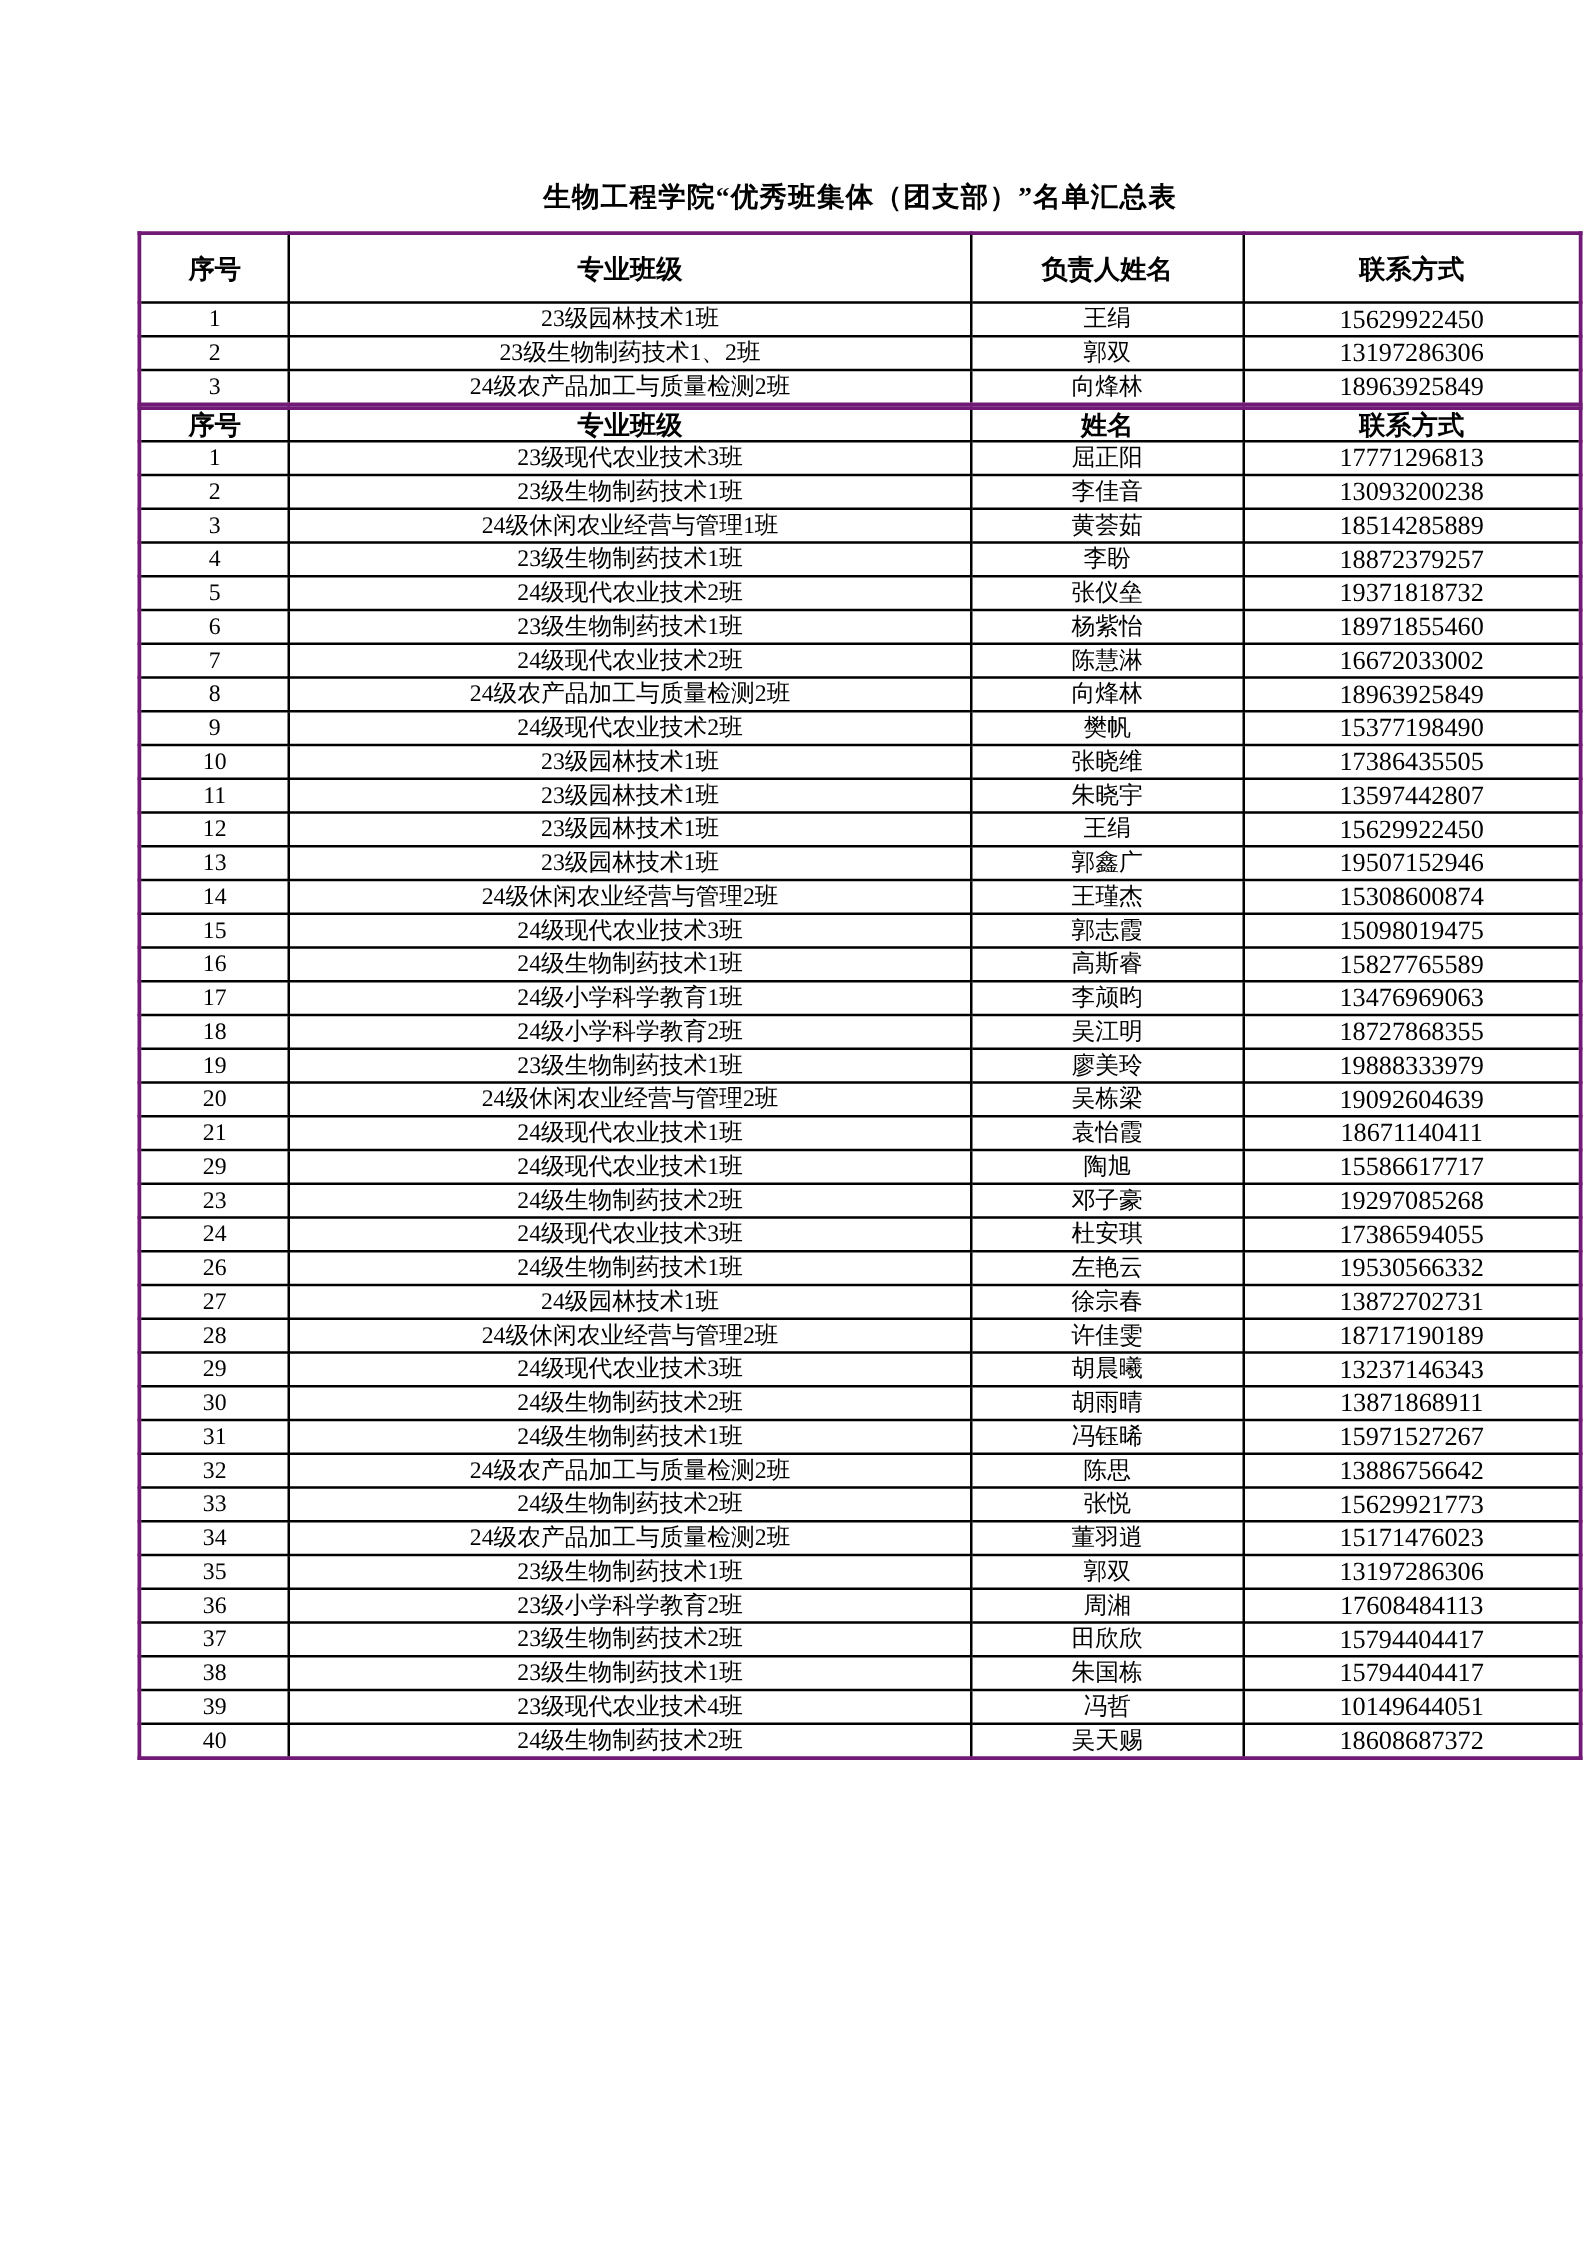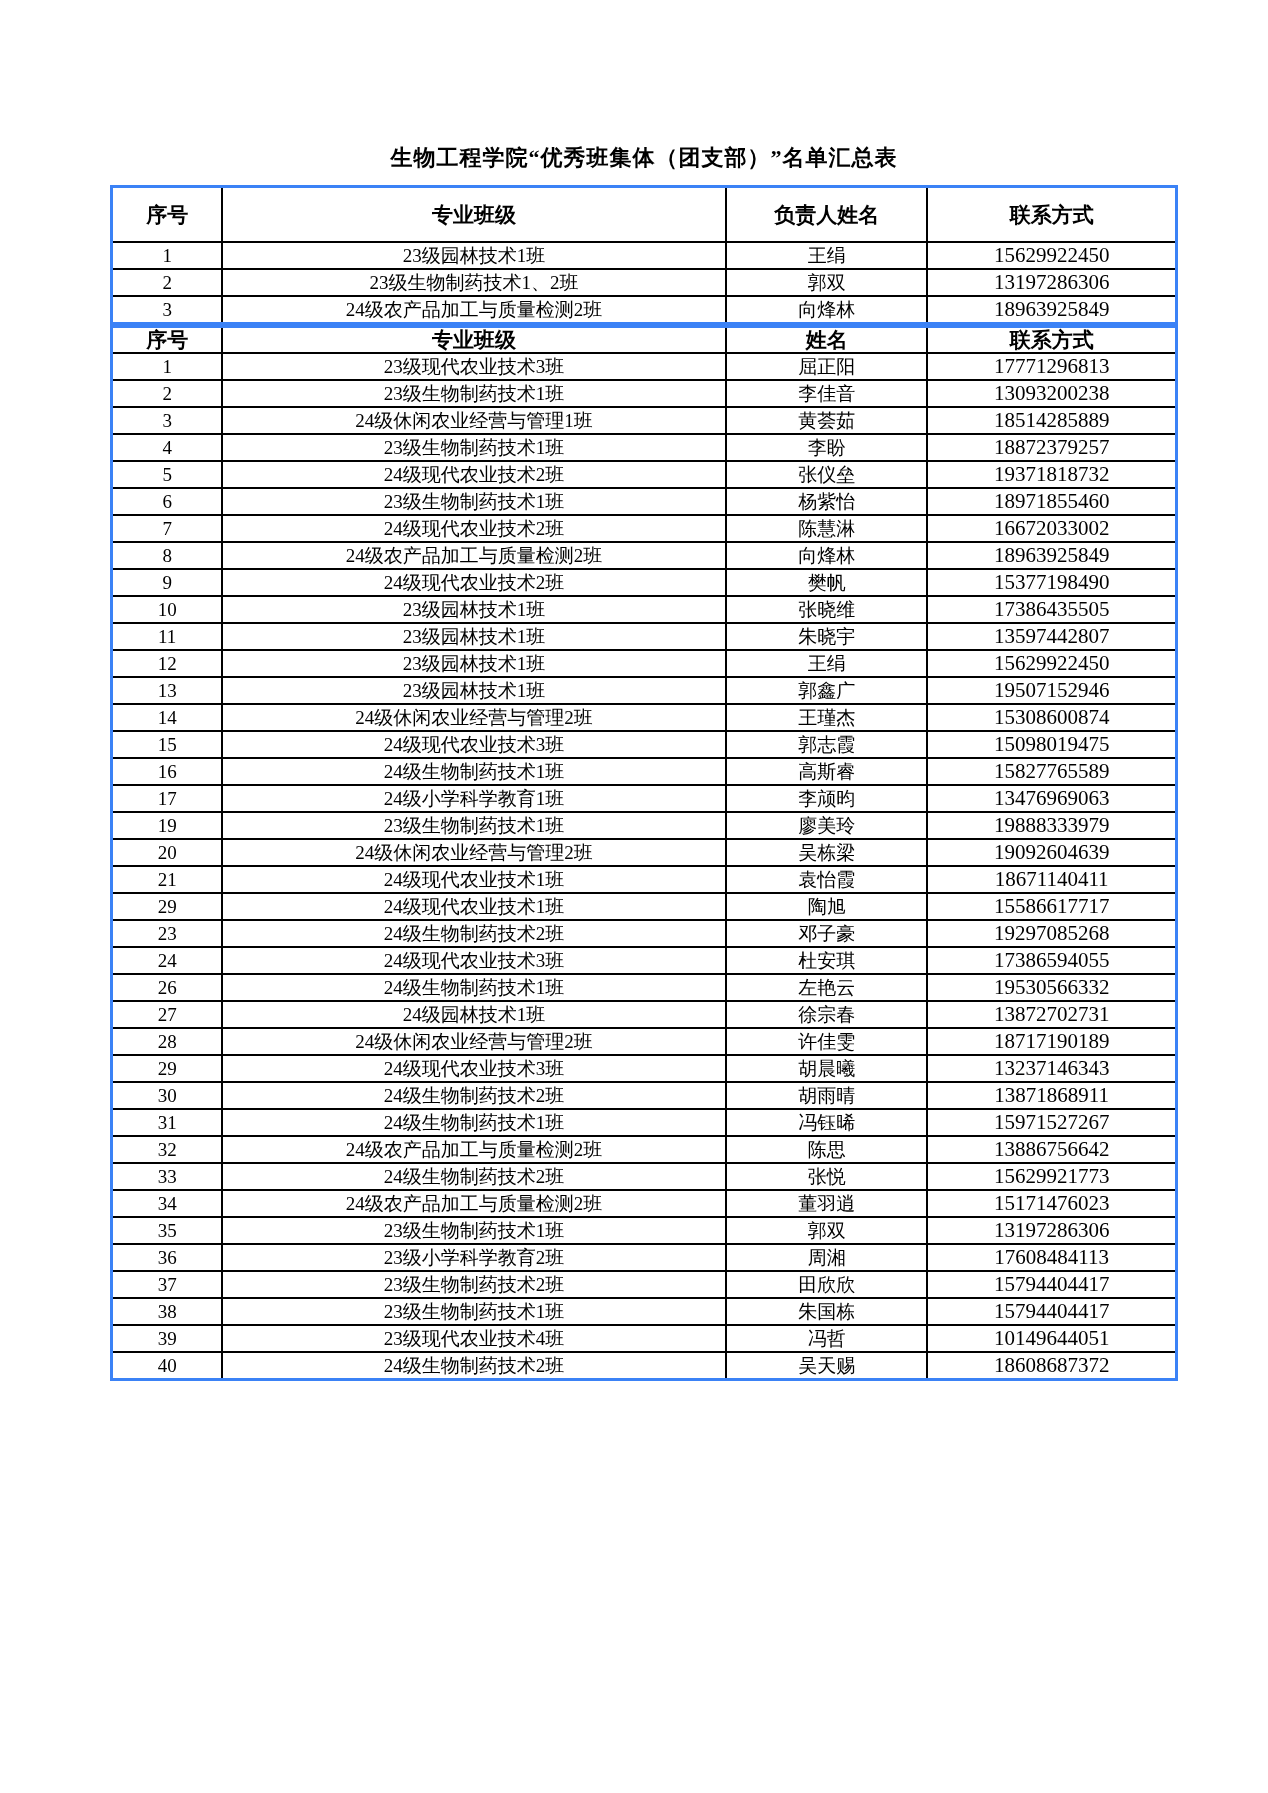--- a/index.html
+++ b/index.html
@@ -19,37 +19,37 @@
     left: 0; top: 0;
     width: 1268px;
     height: 1793px;
     background: #ffffff;
     overflow: hidden;
   }
   .content {
     position: absolute;
     left: 110px;
     top: 143px;
-    width: 1068px;
+    width: 1156px;
   }
   .tbl-title {
     text-align: center;
     font-weight: bold;
     font-size: 22px;
     line-height: 30px;
     letter-spacing: 1px;
     white-space: nowrap;
   }
   .title-1 { margin-bottom: 12px; }
   .title-2 { margin-top: 7px; margin-bottom: 8px; }
   table {
     border-collapse: collapse;
     table-layout: fixed;
     width: 100%;
-    border: 3px solid #3b82f6;
+    border: 3px solid #701a75;
   }
   col.c1 { width: 10.4%; }
   col.c2 { width: 47.3%; }
   col.c3 { width: 18.9%; }
   col.c4 { width: 23.4%; }
   th, td {
     border: 2px solid #000;
     text-align: center;
     vertical-align: middle;
     padding: 0 2px;
@@ -228,20 +228,26 @@
             <td>高斯睿</td>
             <td>15827765589</td>
           </tr>
           <tr>
             <td>17</td>
             <td>24级小学科学教育1班</td>
             <td>李颃昀</td>
             <td>13476969063</td>
           </tr>
           <tr>
+            <td>18</td>
+            <td>24级小学科学教育2班</td>
+            <td>吴江明</td>
+            <td>18727868355</td>
+          </tr>
+          <tr>
             <td>19</td>
             <td>23级生物制药技术1班</td>
             <td>廖美玲</td>
             <td>19888333979</td>
           </tr>
           <tr>
             <td>20</td>
             <td>24级休闲农业经营与管理2班</td>
             <td>吴栋梁</td>
             <td>19092604639</td>

